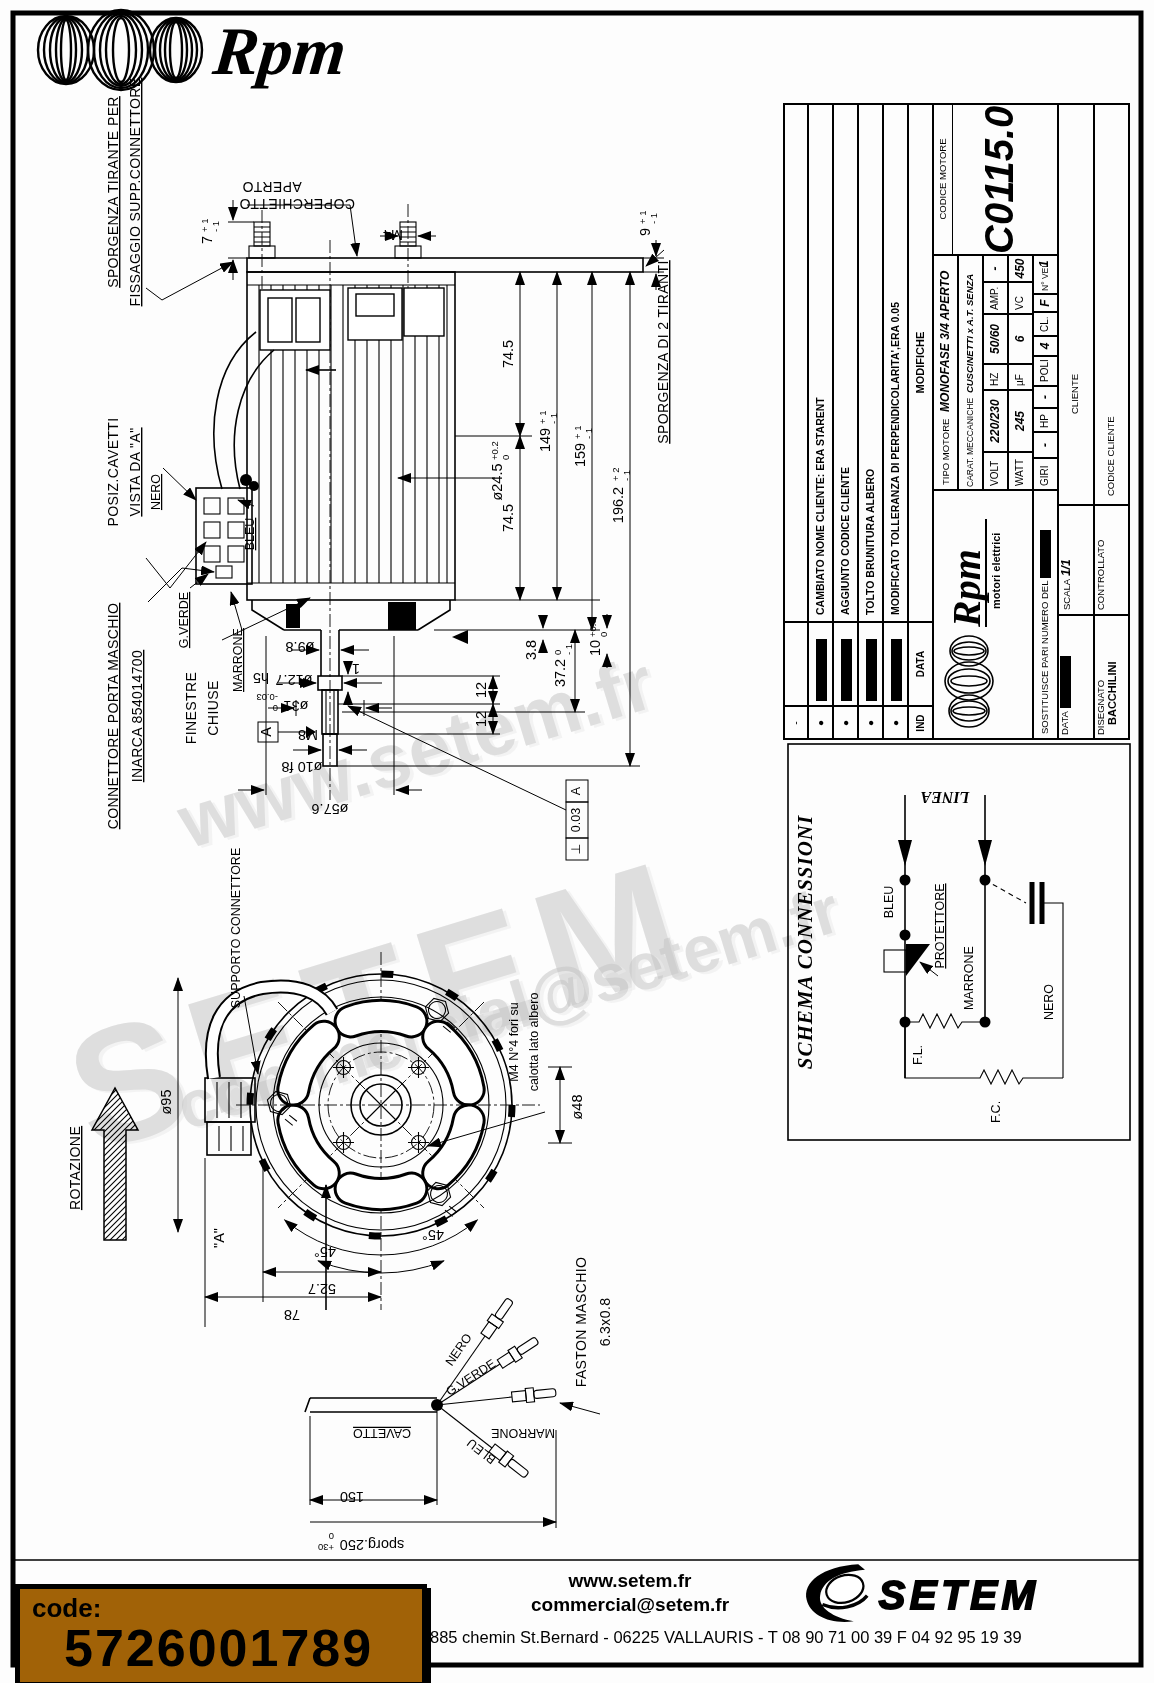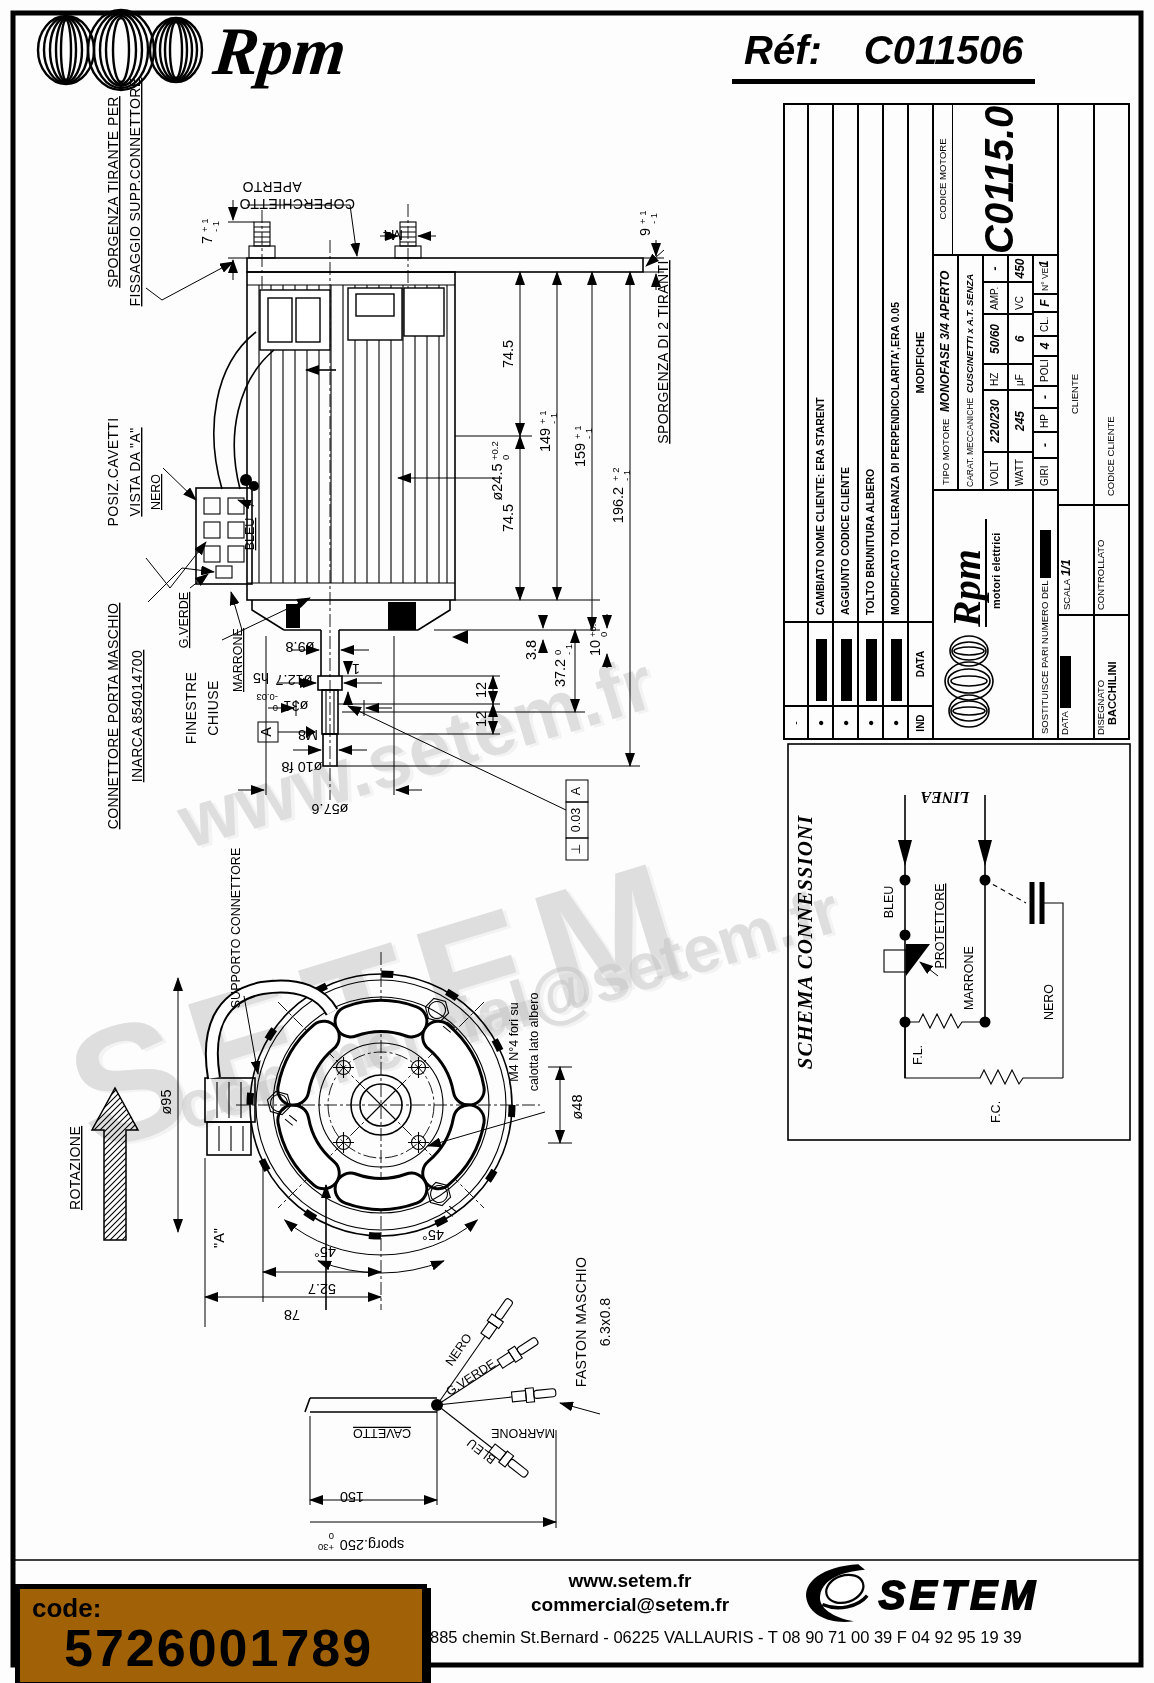--- a/index.html
+++ b/index.html
@@ -618,24 +618,20 @@
     </g>
 
     <g class="slogo" transform="translate(800,1562) scale(1.12)">
       <path d="M52,2 C20,4 2,18 6,34 C9,47 26,56 48,53 C30,50 16,41 18,30 C20,17 34,9 58,7 Z" fill="#000"></path>
       <ellipse cx="40" cy="24" rx="17" ry="12" transform="rotate(-18 40 24)" fill="#fff" stroke="#000" stroke-width="2"></ellipse>
       <path d="M20,38 C34,44 52,40 60,30" fill="none" stroke="#000" stroke-width="3"></path>
       <text x="70" y="42" font-size="36" font-style="italic" font-weight="bold" letter-spacing="4" fill="#fff" stroke="#000" stroke-width="1.6">SETEM</text>
     </g>
   </svg>
 
-  <div class="refbox">
-    <span>Réf:</span>
-    <span>C011506</span>
-  </div>
 
   <div class="tb">
     <div class="tb-out"></div>
 
     <div class="tc" style="left:0;top:0;width:34px;height:25px;text-align:center;line-height:23px;">-</div>
     <div class="tc" style="left:34px;top:0;width:84px;height:25px;"></div>
     <div class="tc" style="left:118px;top:0;width:519px;height:25px;"></div>
 
     <div class="tc" style="left:0;top:25px;width:34px;height:25px;text-align:center;line-height:23px;">●</div>
     <div class="tc" style="left:34px;top:25px;width:84px;height:25px;padding:6px 4px;"><span class="rd" style="width:62px;"></span></div>

